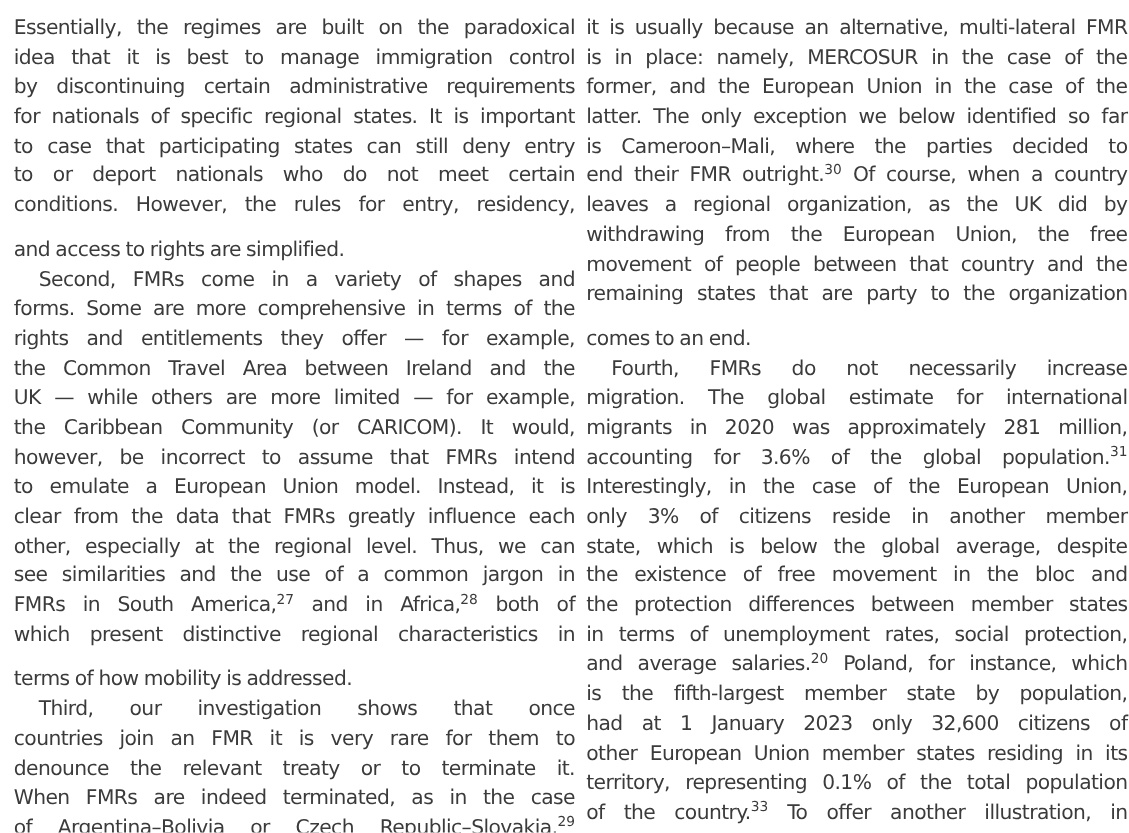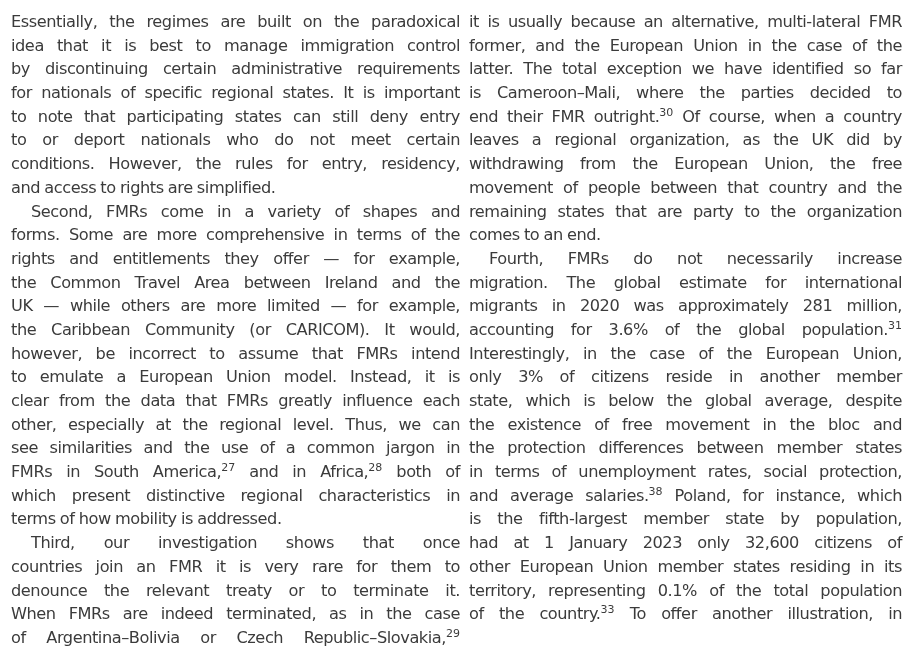--- a/index.html
+++ b/index.html
@@ -40,20 +40,21 @@
     }
     .line {
       display: block;
       white-space: nowrap;
       text-align: justify;
       text-align-last: justify;
       height: 23.7px;
     }
     .line.last {
       text-align-last: left;
+      margin-top: 12px;
     }
     .line.indent {
       padding-left: 20px;
     }
     sup.fn {
       font-size: 11px;
       line-height: 0;
       vertical-align: 6px;
       letter-spacing: 0;
     }
@@ -61,21 +62,21 @@
 </head>
 <body>
 
 <div class="page">
 
   <div class="column col-left">
     <span class="line">Essentially, the regimes are built on the paradoxical</span>
     <span class="line">idea that it is best to manage immigration control</span>
     <span class="line">by discontinuing certain administrative requirements</span>
     <span class="line">for nationals of specific regional states. It is important</span>
-    <span class="line">to note that participating states can still deny entry</span>
+    <span class="line">to case that participating states can still deny entry</span>
     <span class="line">to or deport nationals who do not meet certain</span>
     <span class="line">conditions. However, the rules for entry, residency,</span>
     <span class="line last">and access to rights are simplified.</span>
     <span class="line indent">Second, FMRs come in a variety of shapes and</span>
     <span class="line">forms. Some are more comprehensive in terms of the</span>
     <span class="line">rights and entitlements they offer — for example,</span>
     <span class="line">the Common Travel Area between Ireland and the</span>
     <span class="line">UK — while others are more limited — for example,</span>
     <span class="line">the Caribbean Community (or CARICOM). It would,</span>
     <span class="line">however, be incorrect to assume that FMRs intend</span>
@@ -88,40 +89,41 @@
     <span class="line last">terms of how mobility is addressed.</span>
     <span class="line indent">Third, our investigation shows that once</span>
     <span class="line">countries join an FMR it is very rare for them to</span>
     <span class="line">denounce the relevant treaty or to terminate it.</span>
     <span class="line">When FMRs are indeed terminated, as in the case</span>
     <span class="line"><span>of Argentina–Bolivia or Czech Republic–Slovakia,</span><sup class="fn">29</sup></span>
   </div>
 
   <div class="column col-right">
     <span class="line">it is usually because an alternative, multi-lateral FMR</span>
+    <span class="line">is in place: namely, MERCOSUR in the case of the</span>
     <span class="line">former, and the European Union in the case of the</span>
-    <span class="line">latter. The total exception we have identified so far</span>
+    <span class="line">latter. The only exception we below identified so far</span>
     <span class="line">is Cameroon–Mali, where the parties decided to</span>
     <span class="line"><span>end their FMR outright.</span><sup class="fn">30</sup><span> Of course, when a country</span></span>
     <span class="line">leaves a regional organization, as the UK did by</span>
     <span class="line">withdrawing from the European Union, the free</span>
     <span class="line">movement of people between that country and the</span>
     <span class="line">remaining states that are party to the organization</span>
     <span class="line last">comes to an end.</span>
     <span class="line indent">Fourth, FMRs do not necessarily increase</span>
     <span class="line">migration. The global estimate for international</span>
     <span class="line">migrants in 2020 was approximately 281 million,</span>
     <span class="line"><span>accounting for 3.6% of the global population.</span><sup class="fn">31</sup></span>
     <span class="line">Interestingly, in the case of the European Union,</span>
     <span class="line">only 3% of citizens reside in another member</span>
     <span class="line">state, which is below the global average, despite</span>
     <span class="line">the existence of free movement in the bloc and</span>
     <span class="line">the protection differences between member states</span>
     <span class="line">in terms of unemployment rates, social protection,</span>
-    <span class="line"><span>and average salaries.</span><sup class="fn">38</sup><span> Poland, for instance, which</span></span>
+    <span class="line"><span>and average salaries.</span><sup class="fn">20</sup><span> Poland, for instance, which</span></span>
     <span class="line">is the fifth-largest member state by population,</span>
     <span class="line">had at 1 January 2023 only 32,600 citizens of</span>
     <span class="line">other European Union member states residing in its</span>
     <span class="line">territory, representing 0.1% of the total population</span>
     <span class="line"><span>of the country.</span><sup class="fn">33</sup><span> To offer another illustration, in</span></span>
   </div>
 
 </div>
 
 </body></html>

